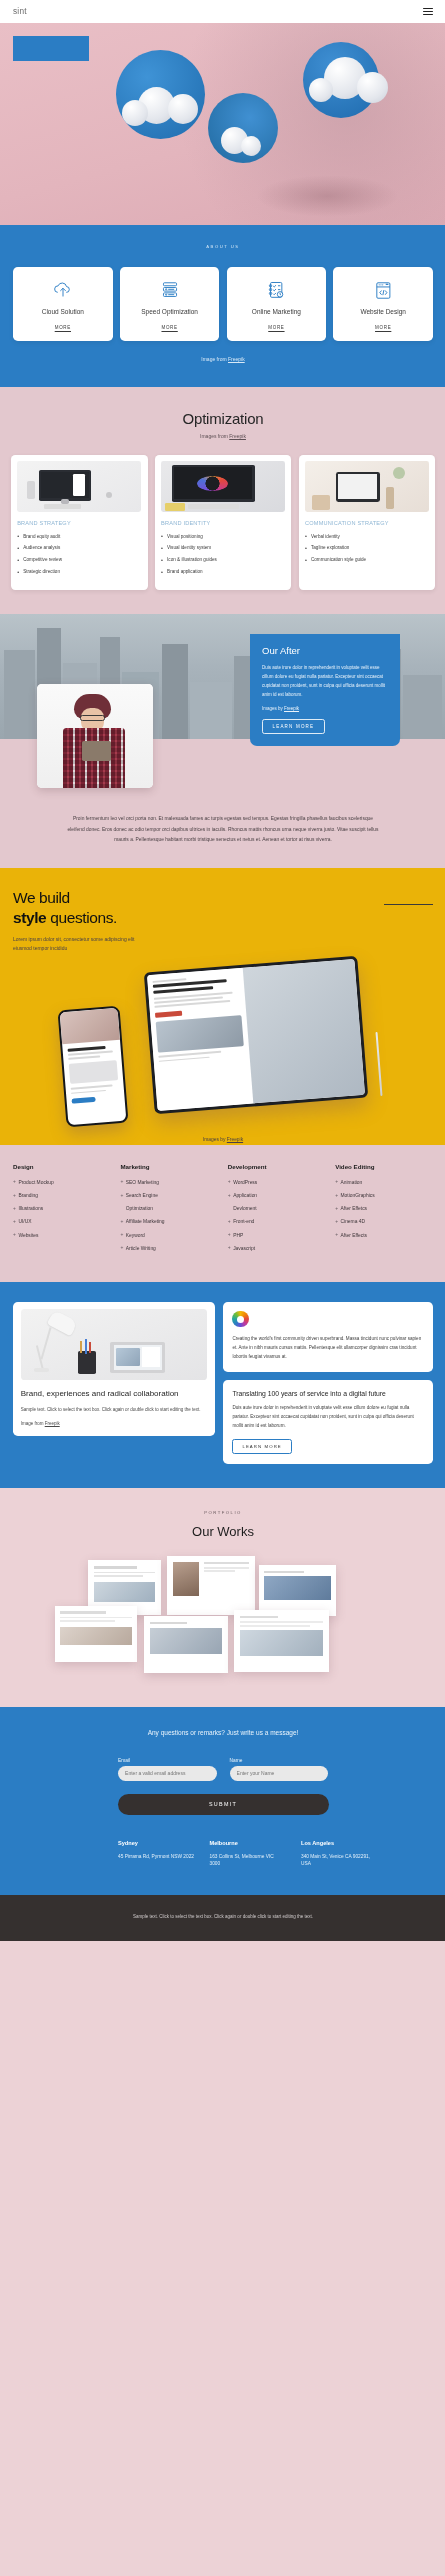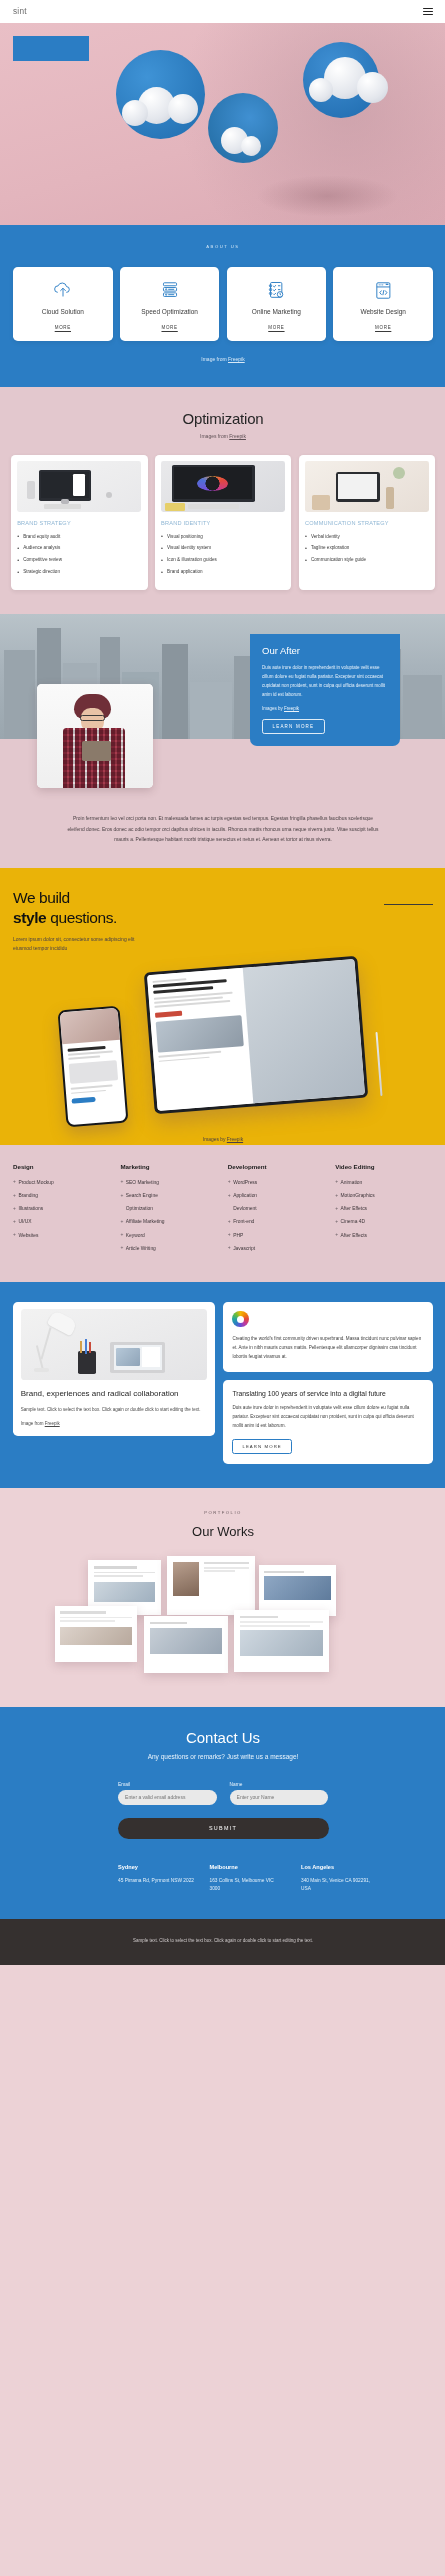--- a/index.html
+++ b/index.html
@@ -606,21 +606,20 @@
             <div style="height:2.4px;background:#dcdcdc;width:46%;margin-bottom:3px;"></div>
         <div style="height:1.8px;background:#ebebeb;margin-bottom:1.8px;"></div>
             <div style="height:1.8px;background:#ebebeb;width:84%;margin-bottom:1.8px;"></div>
         <div style="height:26px;background:linear-gradient(135deg,#cfd8e0,#a2b0bd);margin-top:3.6px;"></div>
           </div>
       </div>
     </div>
   </div>
 
   <div class="contact">
-    <h2>Contact Us</h2>
     <div class="lead">Any questions or remarks? Just write us a message!</div>
 
     <div class="form">
       <div class="fg">
         <label>Email</label>
         <input type="text" placeholder="Enter a valid email address" style="">
       </div>
       <div class="fg">
         <label>Name</label>
         <input type="text" placeholder="Enter your Name" style="">

